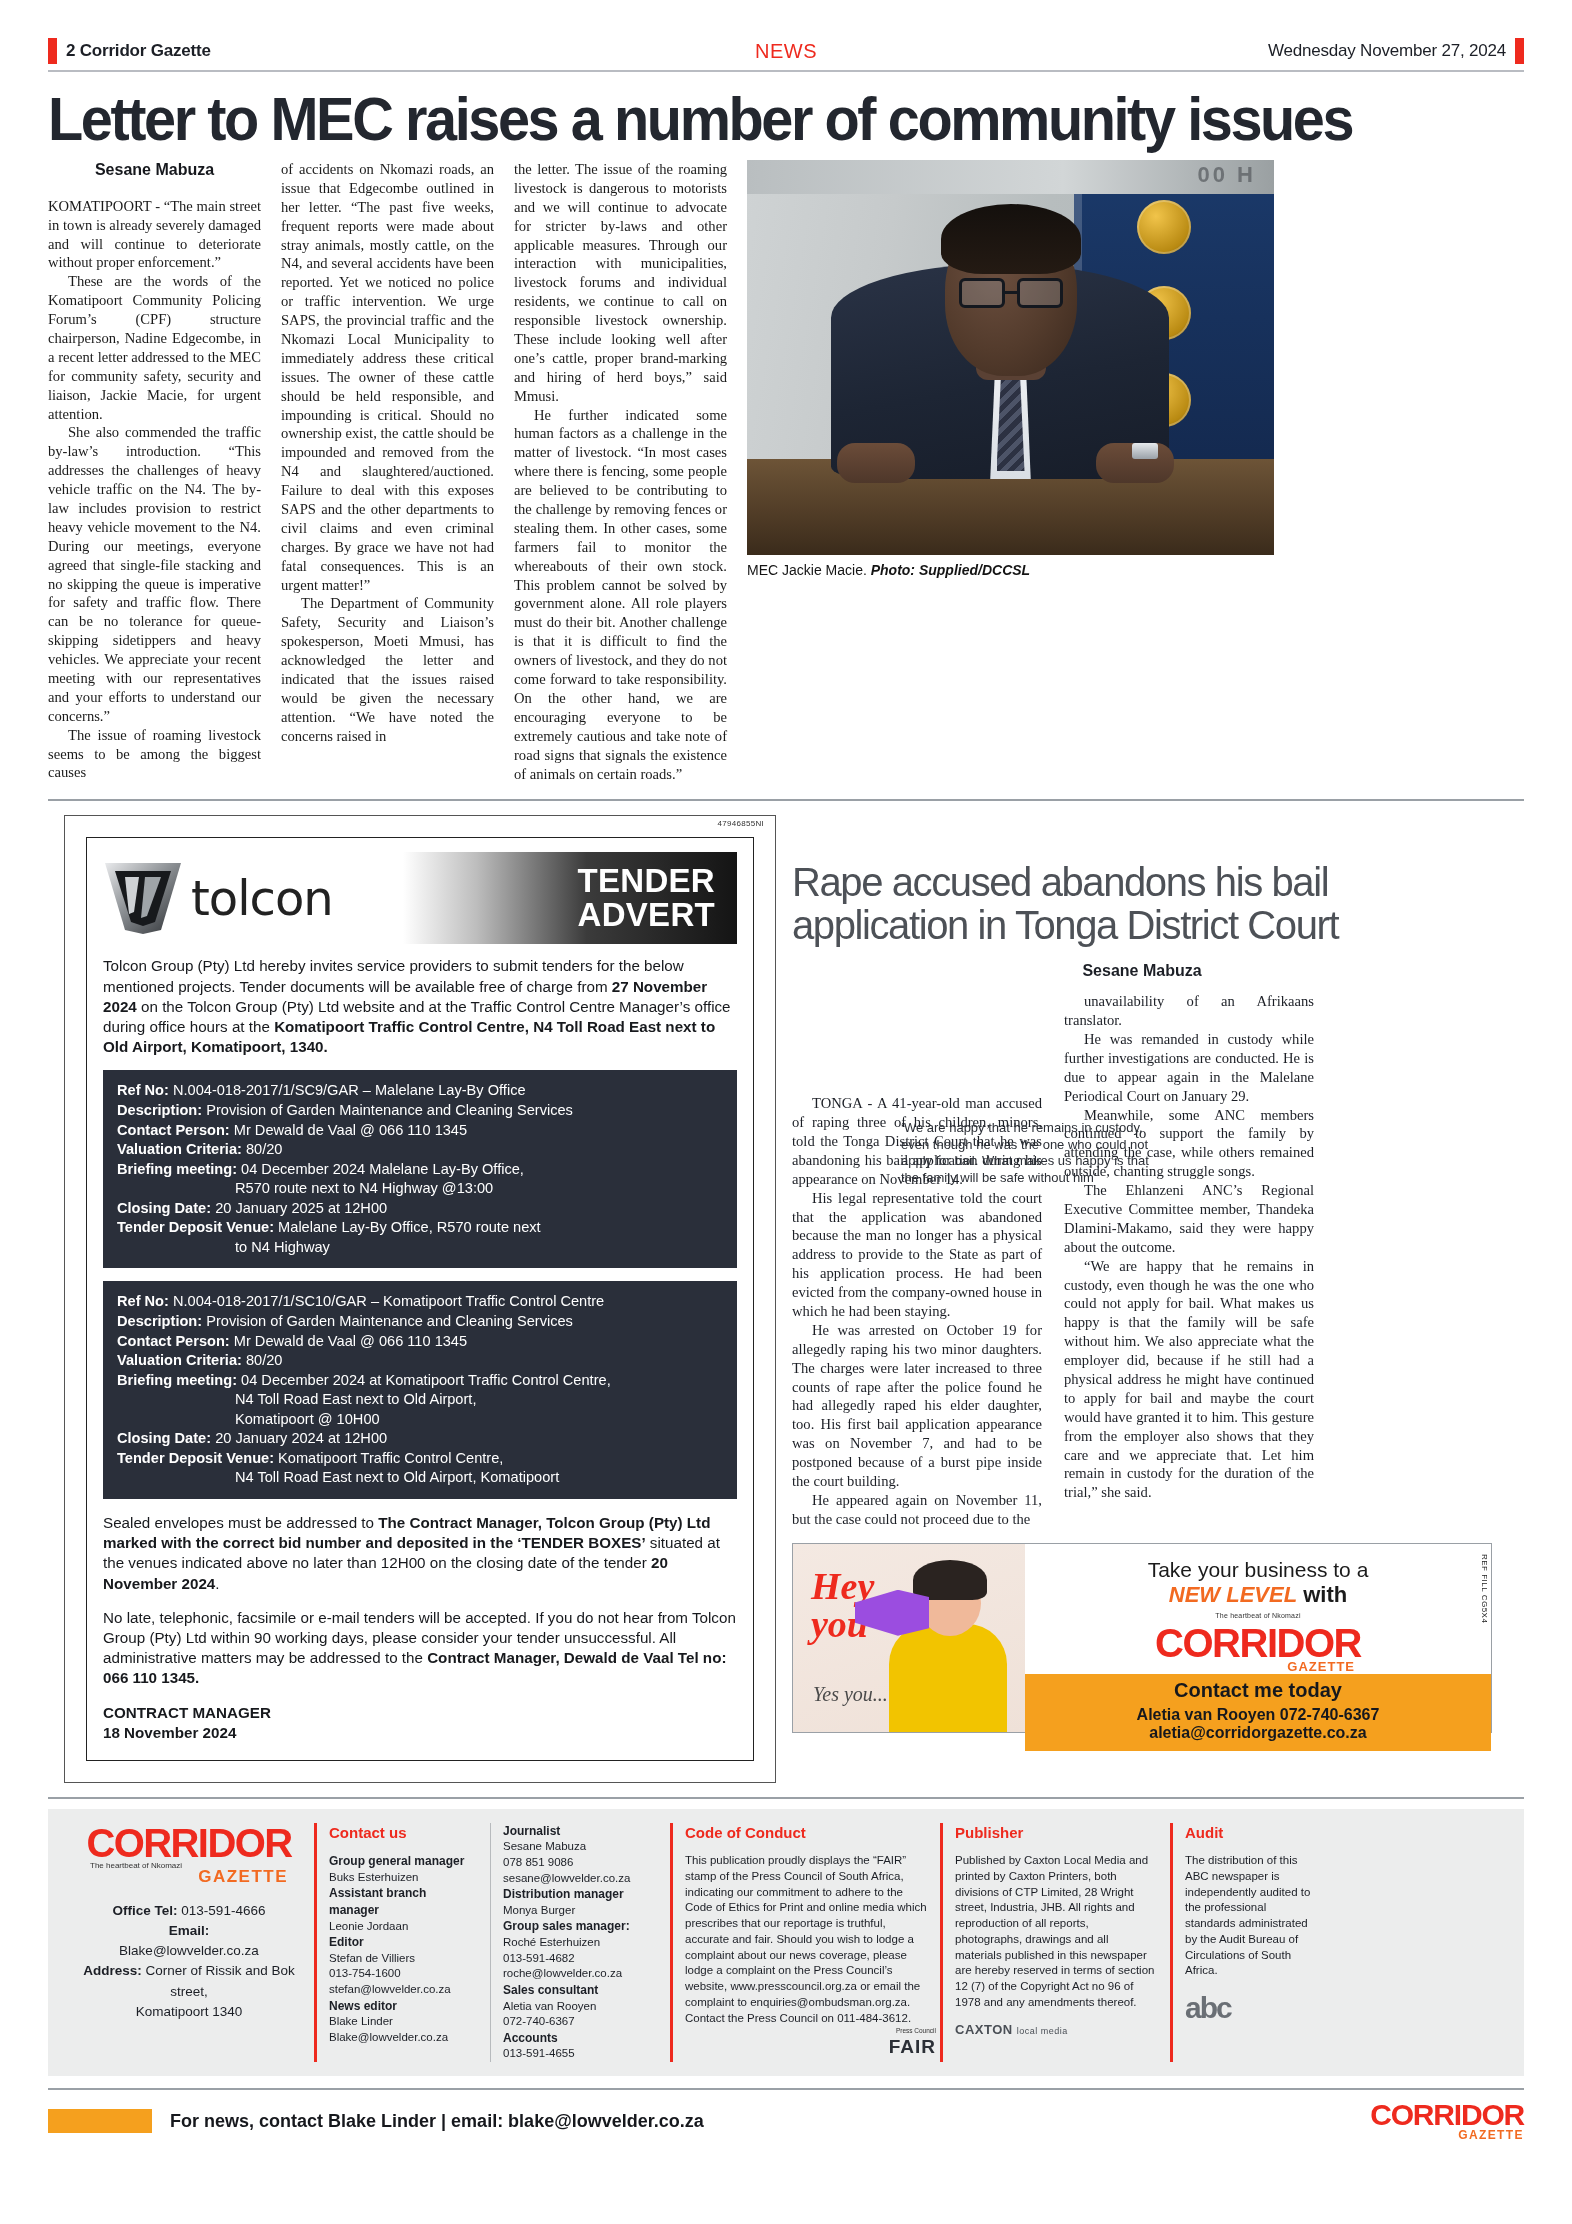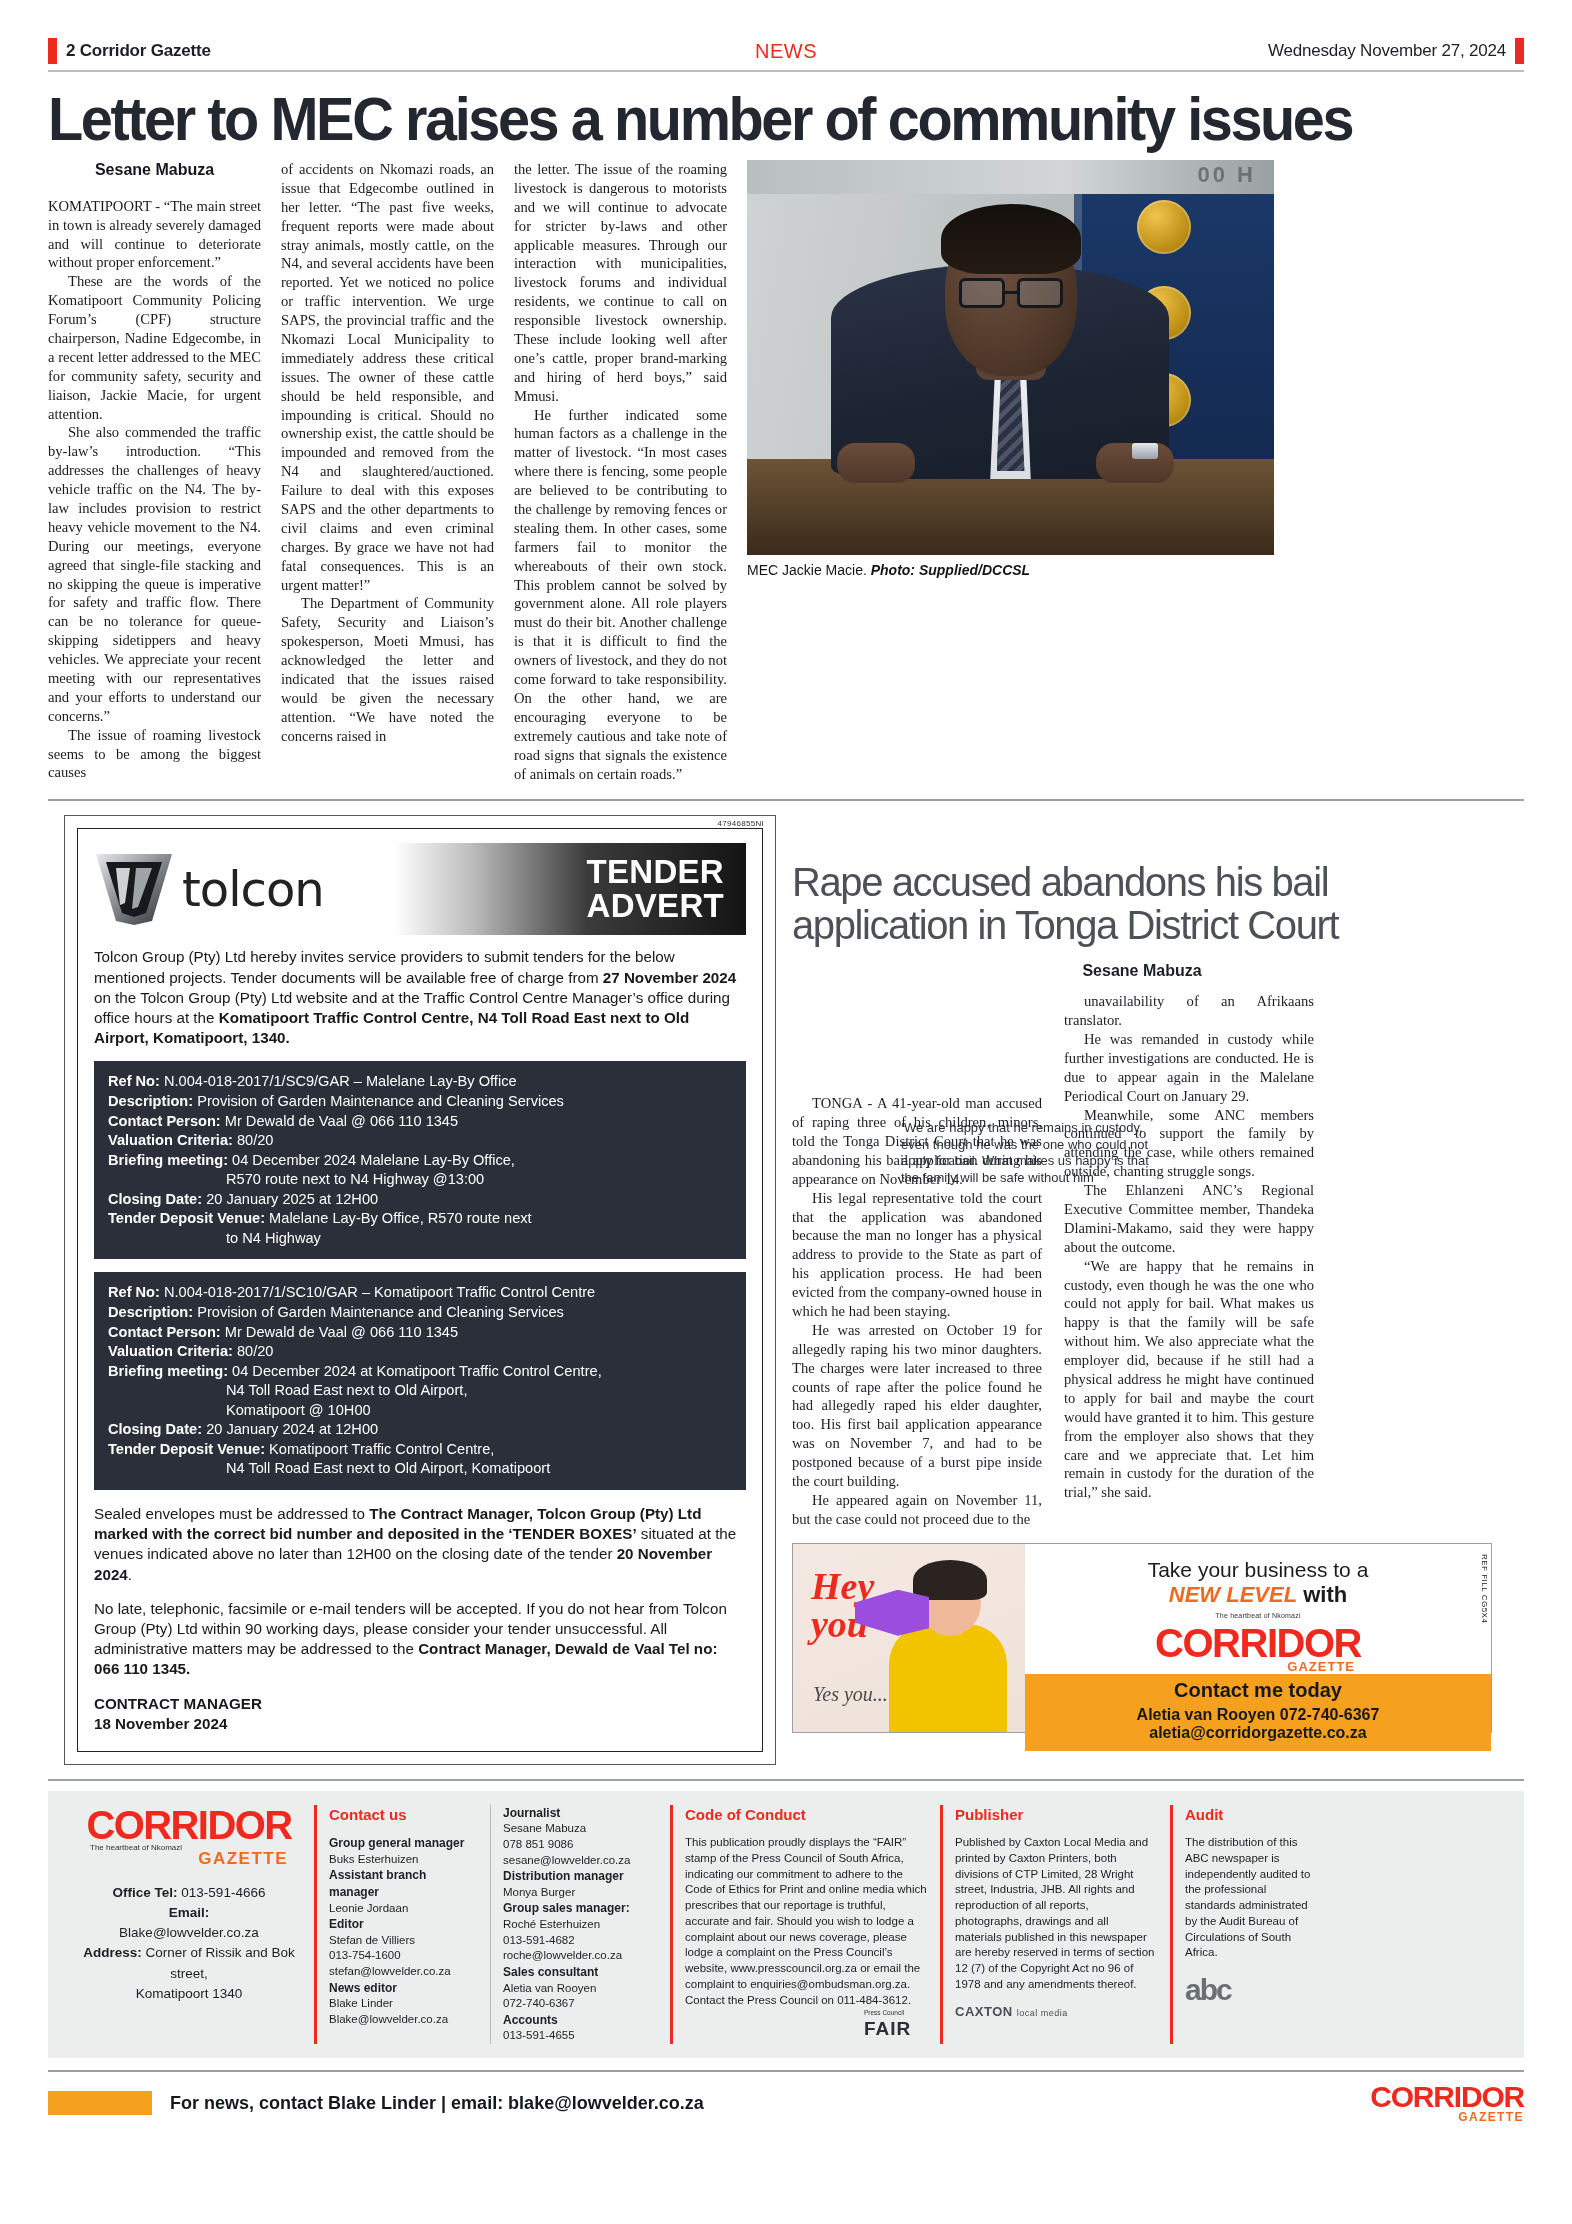--- a/index.html
+++ b/index.html
@@ -105,21 +105,21 @@
   .caption b { font-style:italic; }
 
   
   .hr-thick { border-top:2px solid #9aa0a6; margin:16px 0 0 0; }
 
   
   .lower { display:flex; gap:16px; margin-top:14px;padding-left:16px; }
 
   
   .tender { width:712px; border:1px solid #555; padding:0; position:relative; background:#fff; }
-  .tender-inner { border:1px solid #222; margin:12px; padding:14px 16px 16px 16px; }
+  .tender-inner { border:1px solid #222; margin:21px; padding:14px 16px 16px 16px; }
   .tender-code { position:absolute; top:3px; right:9px; font-size:8px; color:#333;
                  background:#fff; padding:0 2px; letter-spacing:.3px; }
   .tender-head { display:flex; align-items:stretch; height:92px; }
   .logo-box { width:300px; display:flex; align-items:center; gap:8px; }
   .logo-mark { width:80px; height:76px; position:relative; }
   .logo-mark svg { display:block; }
   .logo-word { font-family:"DejaVu Sans", sans-serif; font-size:48px;
                letter-spacing:-1px; color:#222; line-height:1; }
   .tender-banner { flex:1; position:relative;
                    background:linear-gradient(90deg,#ffffff 0%,#bdbdbd 22%,#3b3b3b 55%,#141414 100%);
@@ -201,21 +201,21 @@
   .f-brand .hb { font-size:8px; color:#333; text-align:left; padding-left:14px; margin-top:-2px;}
   .f-brand .addr { font-size:13.5px; line-height:1.5; margin-top:14px; }
   .f-brand .addr b { font-weight:bold; }
   .f-contact { width:176px; font-size:11.5px; line-height:1.36; }
   .f-contact b { font-weight:bold; font-size:12px; }
   .f-staff { width:180px; font-size:11.5px; line-height:1.36; }
   .f-staff b { font-weight:bold; font-size:12px; }
   .f-code { width:270px; font-size:11.5px; line-height:1.37; position:relative; }
   .f-pub { width:230px; font-size:11.5px; line-height:1.37; }
   .f-audit { width:160px; font-size:11.5px; line-height:1.37; }
-  .fair-badge { position:absolute; right:4px; bottom:2px; width:72px; text-align:left; }
+  .fair-badge { position:absolute; right:4px; bottom:2px; width:72px; text-align:right; }
   .fair-badge .pc { font-size:6.5px; color:#333; line-height:1.1; }
   .fair-badge .fw { font-weight:bold; font-size:19px; color:#2b2f36; letter-spacing:1px; }
   .caxton { margin-top:10px; font-size:13px; font-weight:bold; color:#4a4f56; letter-spacing:.5px;}
   .caxton small { font-size:9px; font-weight:normal; }
   .abc { margin-top:8px; font-weight:bold; font-size:30px; color:#6a6f75; letter-spacing:-2px;}
 
   .bottom-rule { border-top:2px solid #9aa0a6; margin-top:12px; }
   .bottombar { display:flex; align-items:center; margin-top:10px; }
   .bb-orange { width:104px; height:24px; background:#f5a01e; }
   .bb-text { flex:1; font-weight:bold; font-size:18px; color:#16181d; padding-left:18px; }

